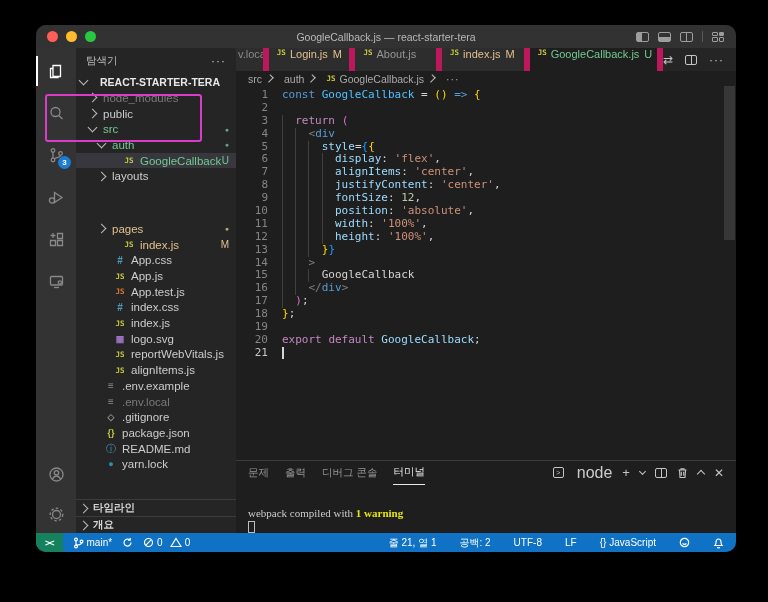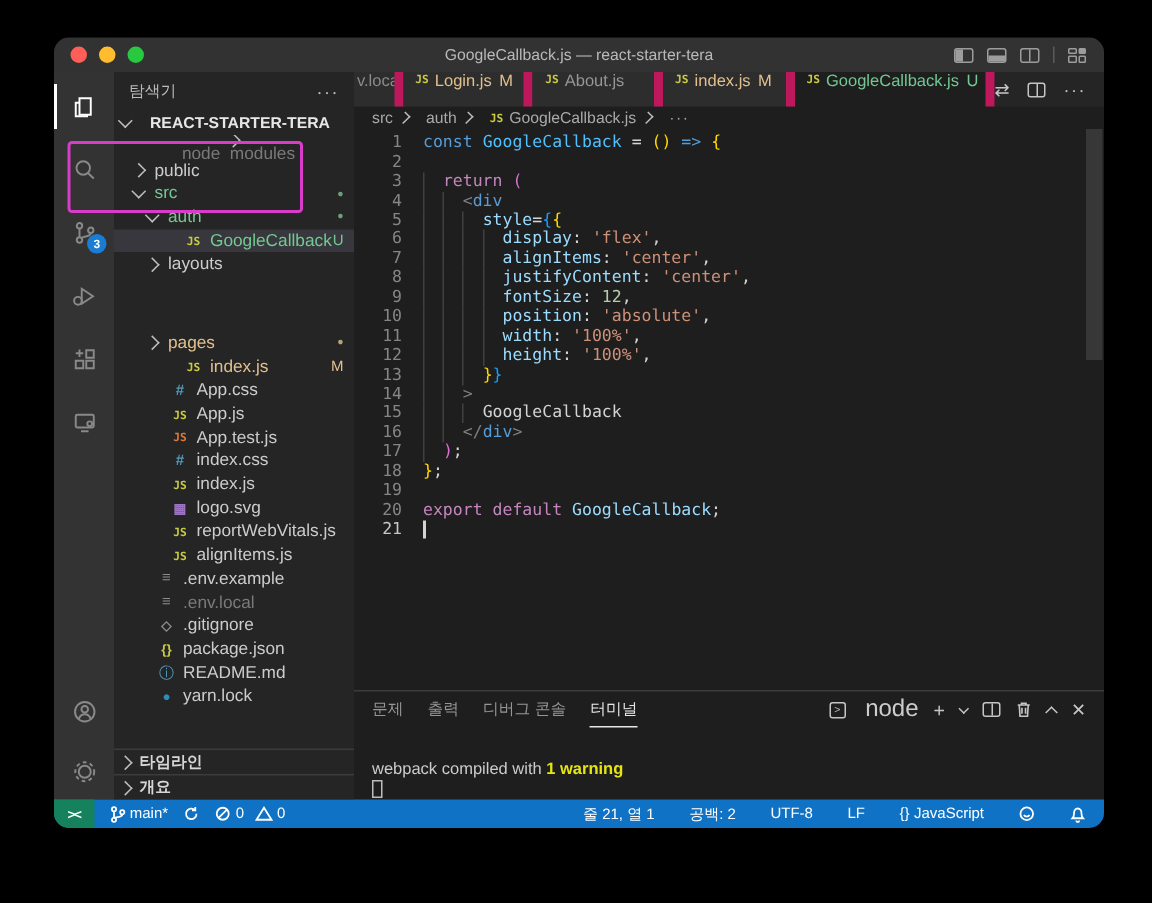--- a/index.html
+++ b/index.html
@@ -124,21 +124,21 @@
   .panel-actions { margin-left:auto; display:flex; align-items:center; gap:10px; color:#c5c5c5; }
   .term-ic { width:11px; height:11px; border:1px solid #c5c5c5; border-radius:2px;
              font-size:7px; display:flex; align-items:center; justify-content:center; }
   .proc { font-size:16px; color:#cccccc; margin-left:3px; }
   .plus { font-size:13px; }
   .chev-s { width:5px; height:5px; border-right:1.2px solid #c5c5c5; border-bottom:1.2px solid #c5c5c5;
             transform:rotate(45deg); margin-top:-2px; }
   .chev-up { width:6px; height:6px; border-right:1.3px solid #c5c5c5; border-bottom:1.3px solid #c5c5c5;
              transform:rotate(-135deg); margin-top:3px; }
   .xclose { font-size:12px; }
-  .term-body { font-family:Liberation Sans, sans-serif; font-size:11px; color:#cccccc;
+  .term-body { font-family:Liberation Serif, serif; font-size:11px; color:#cccccc;
                padding:2px 0 0 12px; line-height:13px;margin-top:20px; }
   .warn { color:#e5e510; font-weight:bold; }
   .term-caret { display:inline-block; width:7px; height:12px; border:1px solid #bdbdbd; vertical-align:middle;}
   
   .statusbar { height:19px; flex:0 0 19px; background:#0f72c4; display:flex; align-items:center;
                color:#ffffff; font-size:10px; }
   .remote { height:19px; background:#16825d; display:flex; align-items:center;
             padding:0 9px; font-weight:bold; font-size:9px; letter-spacing:-1px; }
   .sb-item { display:flex; align-items:center; gap:3px; margin-left:10px; }
   .sb-right { margin-left:auto; display:flex; align-items:center; gap:23px; padding-right:12px; }
@@ -239,21 +239,21 @@
     <div class="sidebar">
       <div class="sb-header">
         <span>탐색기</span>
         <span class="dots">···</span>
       </div>
       <div class="sb-root">
         <span class="chev down"></span>
         <span style="margin-left:6px">REACT-STARTER-TERA</span>
       </div>
       <div class="tree" id="tree">
-          <div class="trow" style="padding-left: 13px; flex-direction: column;">
+          <div class="trow" style="padding-left: 13px;">
             <span class="chev right"></span>
             <span class="tlabel dim">node_modules</span>
           </div>
           <div class="trow" style="padding-left: 13px;">
             <span class="chev right"></span>
             <span class="tlabel normal">public</span>
           </div>
           <div class="trow" style="padding-left: 13px;">
             <span class="chev down"></span>
             <span class="tlabel green">src</span>

